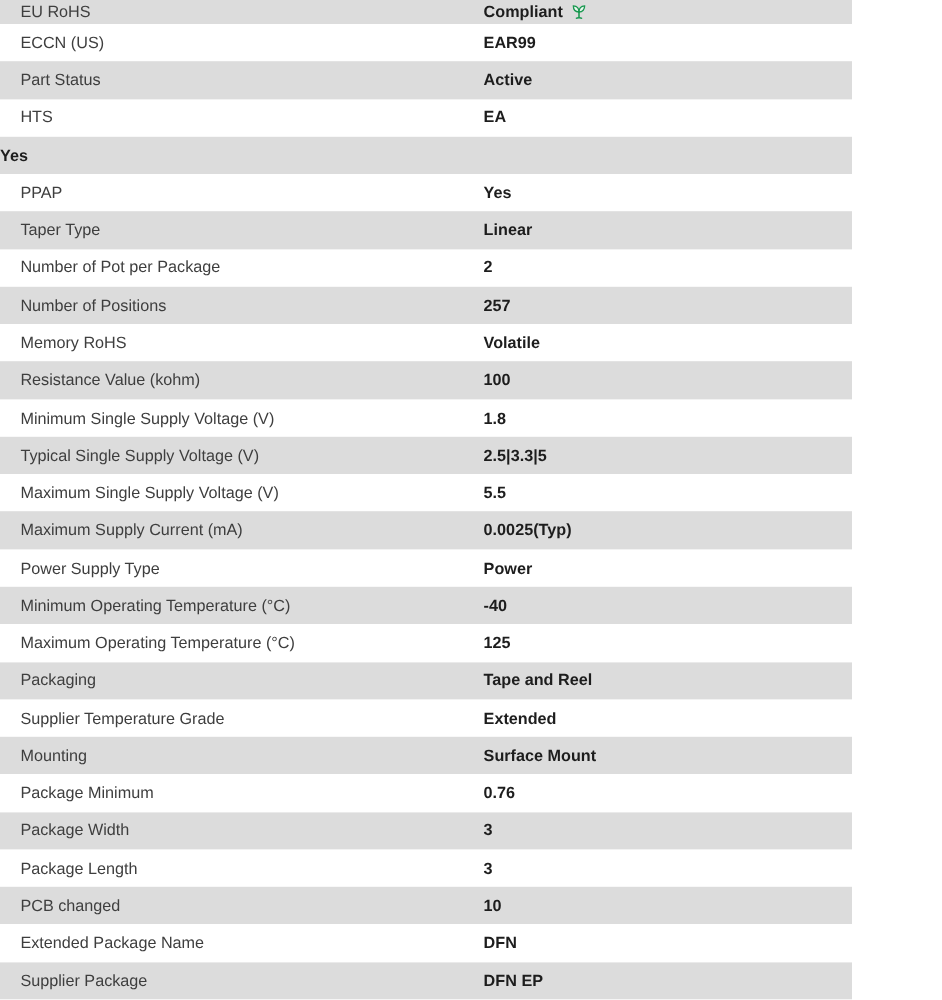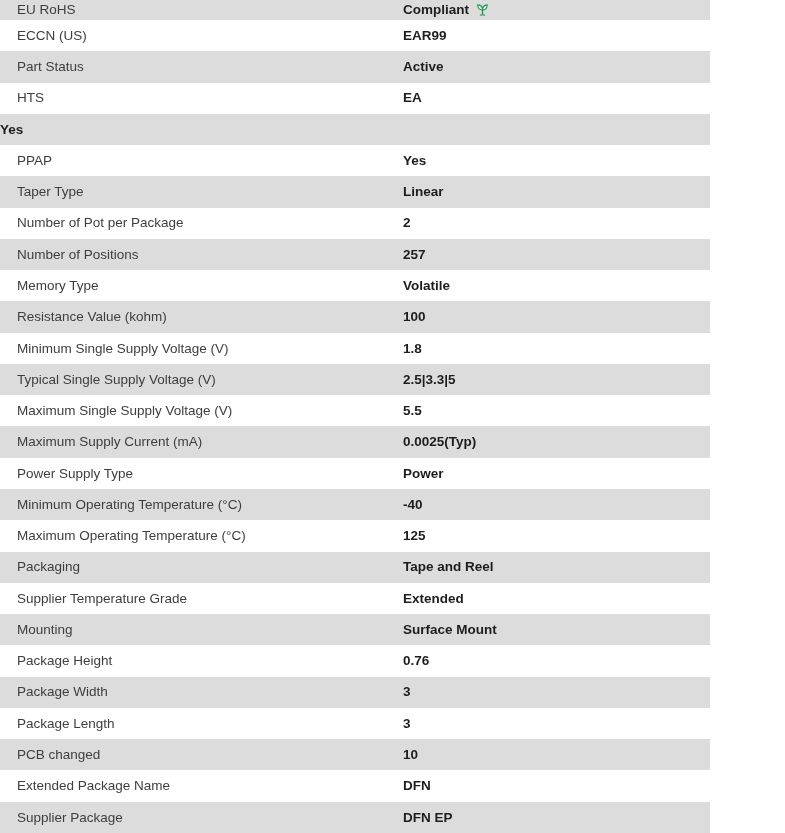--- a/index.html
+++ b/index.html
@@ -122,21 +122,21 @@
     </div>
   </div>
     <div class="row">
     <div class="cell label">Number of Positions</div>
     <div class="cell value">
       <span>257</span>
 
     </div>
   </div>
     <div class="row">
-    <div class="cell label">Memory Type</div>
+    <div class="cell label">Memory RoHS</div>
     <div class="cell value">
       <span>Volatile</span>
 
     </div>
   </div>
     <div class="row">
     <div class="cell label">Resistance Value (kohm)</div>
     <div class="cell value">
       <span>100</span>
 
@@ -206,21 +206,21 @@
     </div>
   </div>
     <div class="row">
     <div class="cell label">Mounting</div>
     <div class="cell value">
       <span>Surface Mount</span>
 
     </div>
   </div>
     <div class="row">
-    <div class="cell label">Package Height</div>
+    <div class="cell label">Package Minimum</div>
     <div class="cell value">
       <span>0.76</span>
 
     </div>
   </div>
     <div class="row">
     <div class="cell label">Package Width</div>
     <div class="cell value">
       <span>3</span>
 

